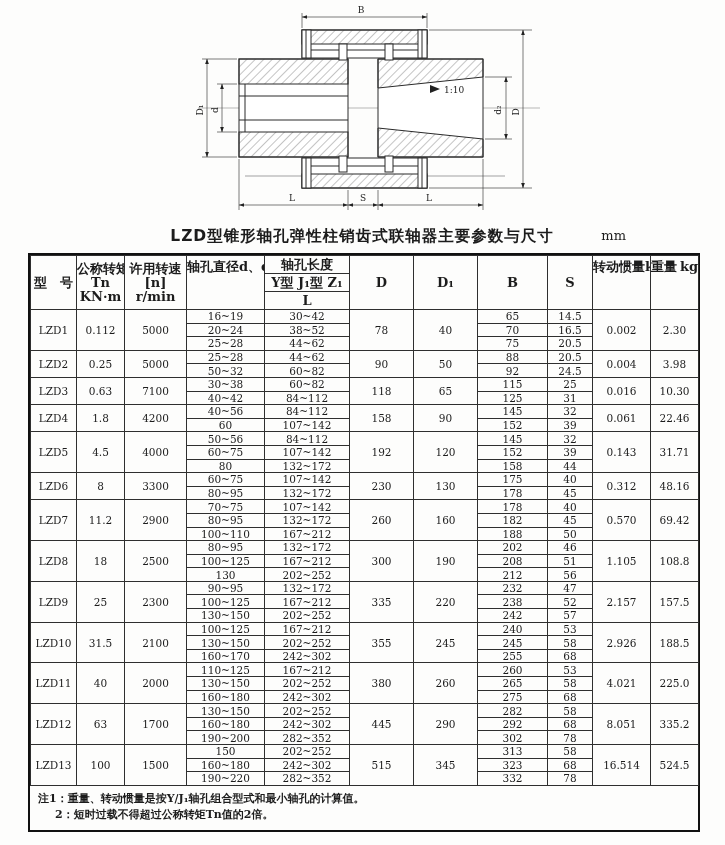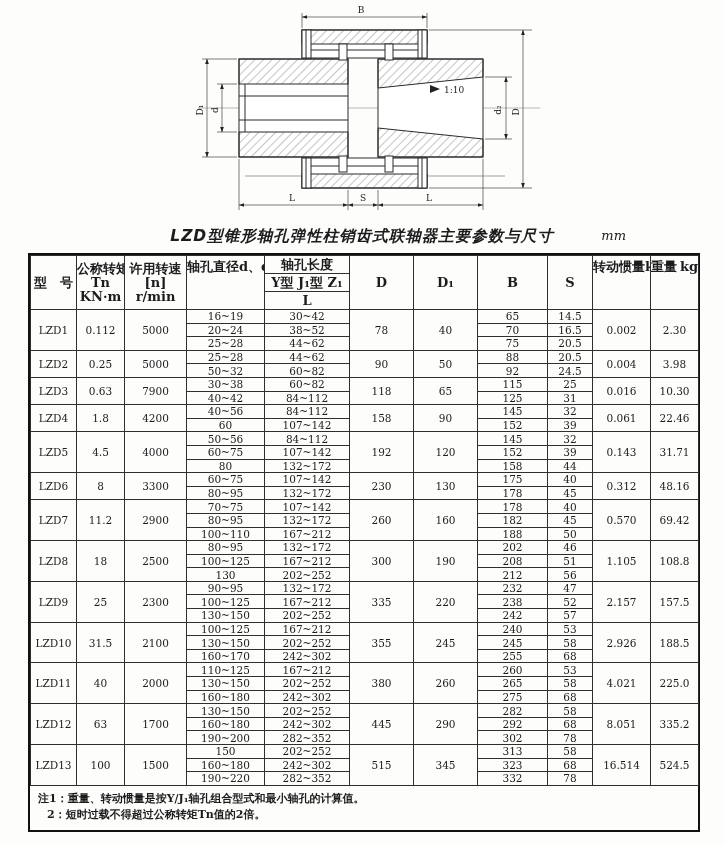--- a/index.html
+++ b/index.html
@@ -4,21 +4,20 @@
 <style>
   html,body{margin:0;padding:0;background:#f6f6f4;}
   .page{
     position:relative;width:725px;height:845px;margin:0 auto;background:#fdfdfc;
     font-family:"DejaVu Serif","Liberation Serif",serif;color:#1c1c1c;overflow:hidden;
   }
   .drawing{display:block;margin:0;}
   .title-row{
     position:relative;width:668px;margin:4px 0 6px 28px;text-align:center;
     font-family:"DejaVu Sans","Liberation Sans",sans-serif;
-    font-style:italic;
   }
   .title-row .title{font-size:15.5px;font-weight:700;letter-spacing:1px;}
   .title-row .unit{
     position:absolute;right:70px;top:2px;font-size:13px;font-weight:400;
     font-family:"DejaVu Serif","Liberation Serif",serif;
   }
   .table-wrap{width:668px;margin:0 0 0 28px;border:2px solid #111;background:#fdfdfc;}
   table{border-collapse:collapse;width:100%;table-layout:fixed;}
   th,td{
     border:1px solid #2f2f2f;text-align:center;vertical-align:middle;
@@ -27,21 +26,21 @@
   }
   thead th{font-size:13px;font-weight:bold;}
   tbody td{height:12.6px;}
   .h3sub{height:17px;}
   .stack3 div{line-height:14px;}
   .spread{display:flex;justify-content:space-between;height:46px;padding:3px 0;}
   .spread div{line-height:13px;}
   .notes{
     padding:5px 8px 7px 8px;font-size:11px;line-height:16px;text-align:left;font-weight:bold;
   }
-  .notes .note2{margin-left:9px;}
+  .notes .note2{margin-left:17px;}
   svg text{font-family:"DejaVu Serif","Liberation Serif",serif;font-size:9px;fill:#222;}
 </style>
 </head>
 <body>
 
 <div class="page">
 
   <svg class="drawing" width="725" height="222" viewBox="0 0 725 222">
     <defs>
       <pattern id="hatch" patternUnits="userSpaceOnUse" width="6" height="6" patternTransform="rotate(45)">
@@ -243,21 +242,21 @@
           </tr>
           <tr>
             <td>50~32</td>
             <td>60~82</td>
             <td>92</td>
             <td>24.5</td>
           </tr>
           <tr>
             <td rowspan="2">LZD3</td>
             <td rowspan="2">0.63</td>
-            <td rowspan="2">7900</td>
+            <td rowspan="2">7100</td>
             <td>30~38</td>
             <td>60~82</td>
             <td rowspan="2">118</td>
             <td rowspan="2">65</td>
             <td>115</td>
             <td>25</td>
             <td rowspan="2">0.016</td>
             <td rowspan="2">10.30</td>
           </tr>
           <tr>

